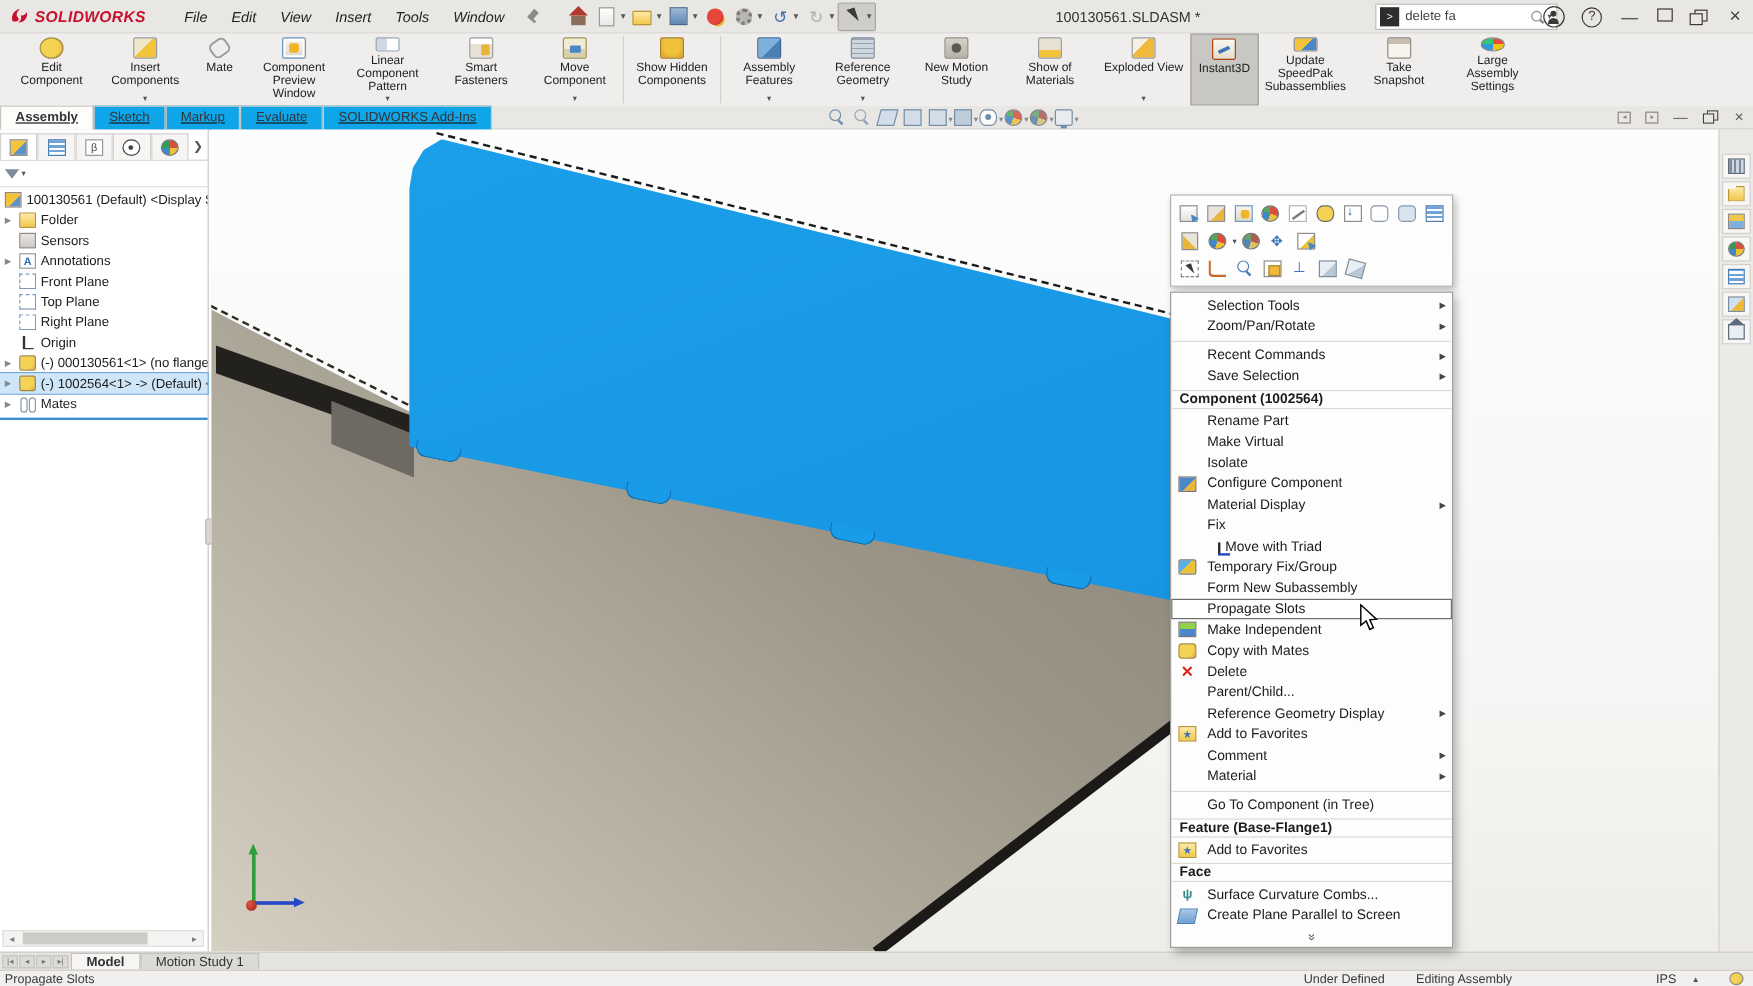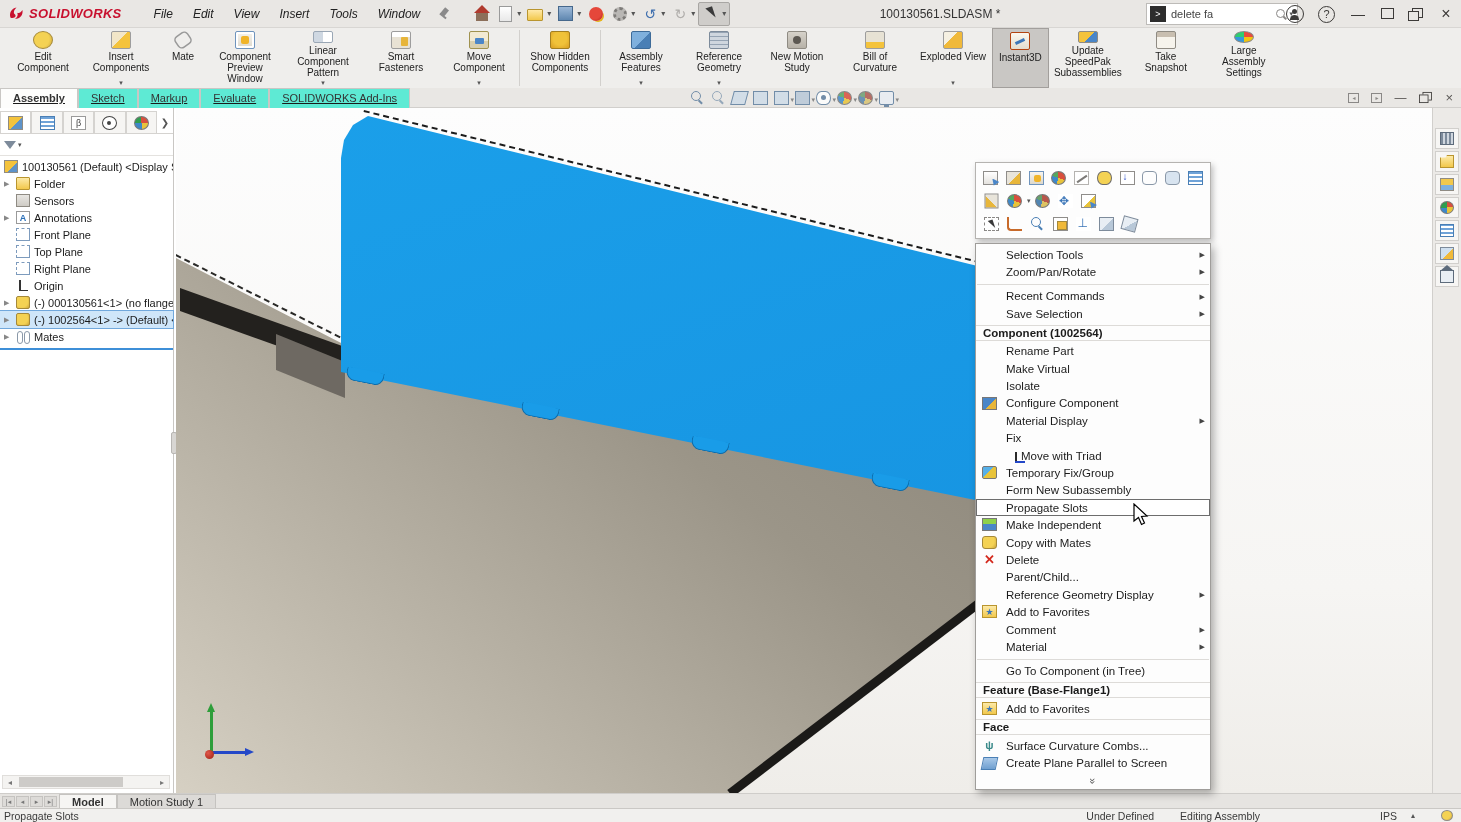--- a/index.html
+++ b/index.html
@@ -76,21 +76,21 @@
   .ric14 { background:linear-gradient(180deg,#fbf7ee,#e3ddcf); border:1px solid #b3430f; }
   .ric14:before { content:""; display:block; width:10px; height:3px; margin:7px auto; background:#3c76b8; transform:rotate(-25deg); }
   .ric15 { background:linear-gradient(180deg,#c8beb0 30%,#f6f3ec 30%); border:1px solid #8f8b83; }
   .ric16 { background:linear-gradient(180deg,#d6d2ca,#b7b2a8); border:1px solid #8f8b83; }
   .ric16:before { content:""; display:block; width:8px; height:8px; margin:4px auto; border-radius:50%; background:#5c5852; }
   .ric17 { background:linear-gradient(135deg,#f4c33c 55%,#4a86c8 55%); border:1px solid #8f8b83; }
 
   
   .tabrow { position:absolute; left:0; top:88px; width:1461px; height:20px; background:#e9e7e4; border-bottom:1px solid #d1cfcc; }
   .dtabs { display:flex; height:20px;text-decoration:underline; }
-  .dtab { padding:3px 12px; font-size:11px; color:#333; background:#5eead4; border:1px solid #c9c7c4; border-bottom:none; }
+  .dtab { padding:3px 12px; font-size:11px; color:#333; background:#0ea5e9; border:1px solid #c9c7c4; border-bottom:none; }
   .dtab.active { background:#fdfdfc; font-weight:bold; }
   .headsup { position:absolute; left:690px; top:1px; display:flex; align-items:center; gap:6px; height:18px; }
   .hic { width:15px; height:14px; position:relative; opacity:.85; }
   .hic .dd { position:absolute; right:-6px; top:4px; font-size:7px; color:#777; }
   .hmag:before { content:""; position:absolute; width:8px; height:8px; border:1.6px solid #5e7documente; border:1.6px solid #5e7e9e; border-radius:50%; left:1px; top:0; }
   .hmag:after { content:""; position:absolute; width:5px; height:1.6px; background:#5e7e9e; left:8px; top:10px; transform:rotate(45deg); }
   .hbox { border:1.6px solid #5e7e9e; background:#cfdce8; }
   .hball { border-radius:50%; background:conic-gradient(#d94f3d 0 30%, #e8c33a 0 55%, #3f88c8 0 80%, #54a85e 0); border:1px solid #777; }
   .heye { border:1.6px solid #5e7e9e; border-radius:50% / 70%; background:#fff; }
   .heye:before { content:""; position:absolute; left:4px; top:3px; width:5px; height:5px; border-radius:50%; background:#5e7e9e; }
@@ -370,21 +370,21 @@
       <span class="ric ric10"></span>
       <span>Reference Geometry</span>
       <span class="ddm">▾</span>
     </div>
   <div class="rbtn">
       <span class="ric ric16"></span>
       <span>New Motion Study</span>
     </div>
   <div class="rbtn">
       <span class="ric ric11"></span>
-      <span>Bill of Curvature</span>
+      <span>Show of Materials</span>
     </div>
   <div class="rbtn">
       <span class="ric ric13"></span>
       <span>Exploded View</span>
       <span class="ddm">▾</span>
     </div>
   <div class="rbtn active" style="justify-content:flex-start">
       <span class="ric ric14"></span>
       <span>Instant3D</span>
     </div>

